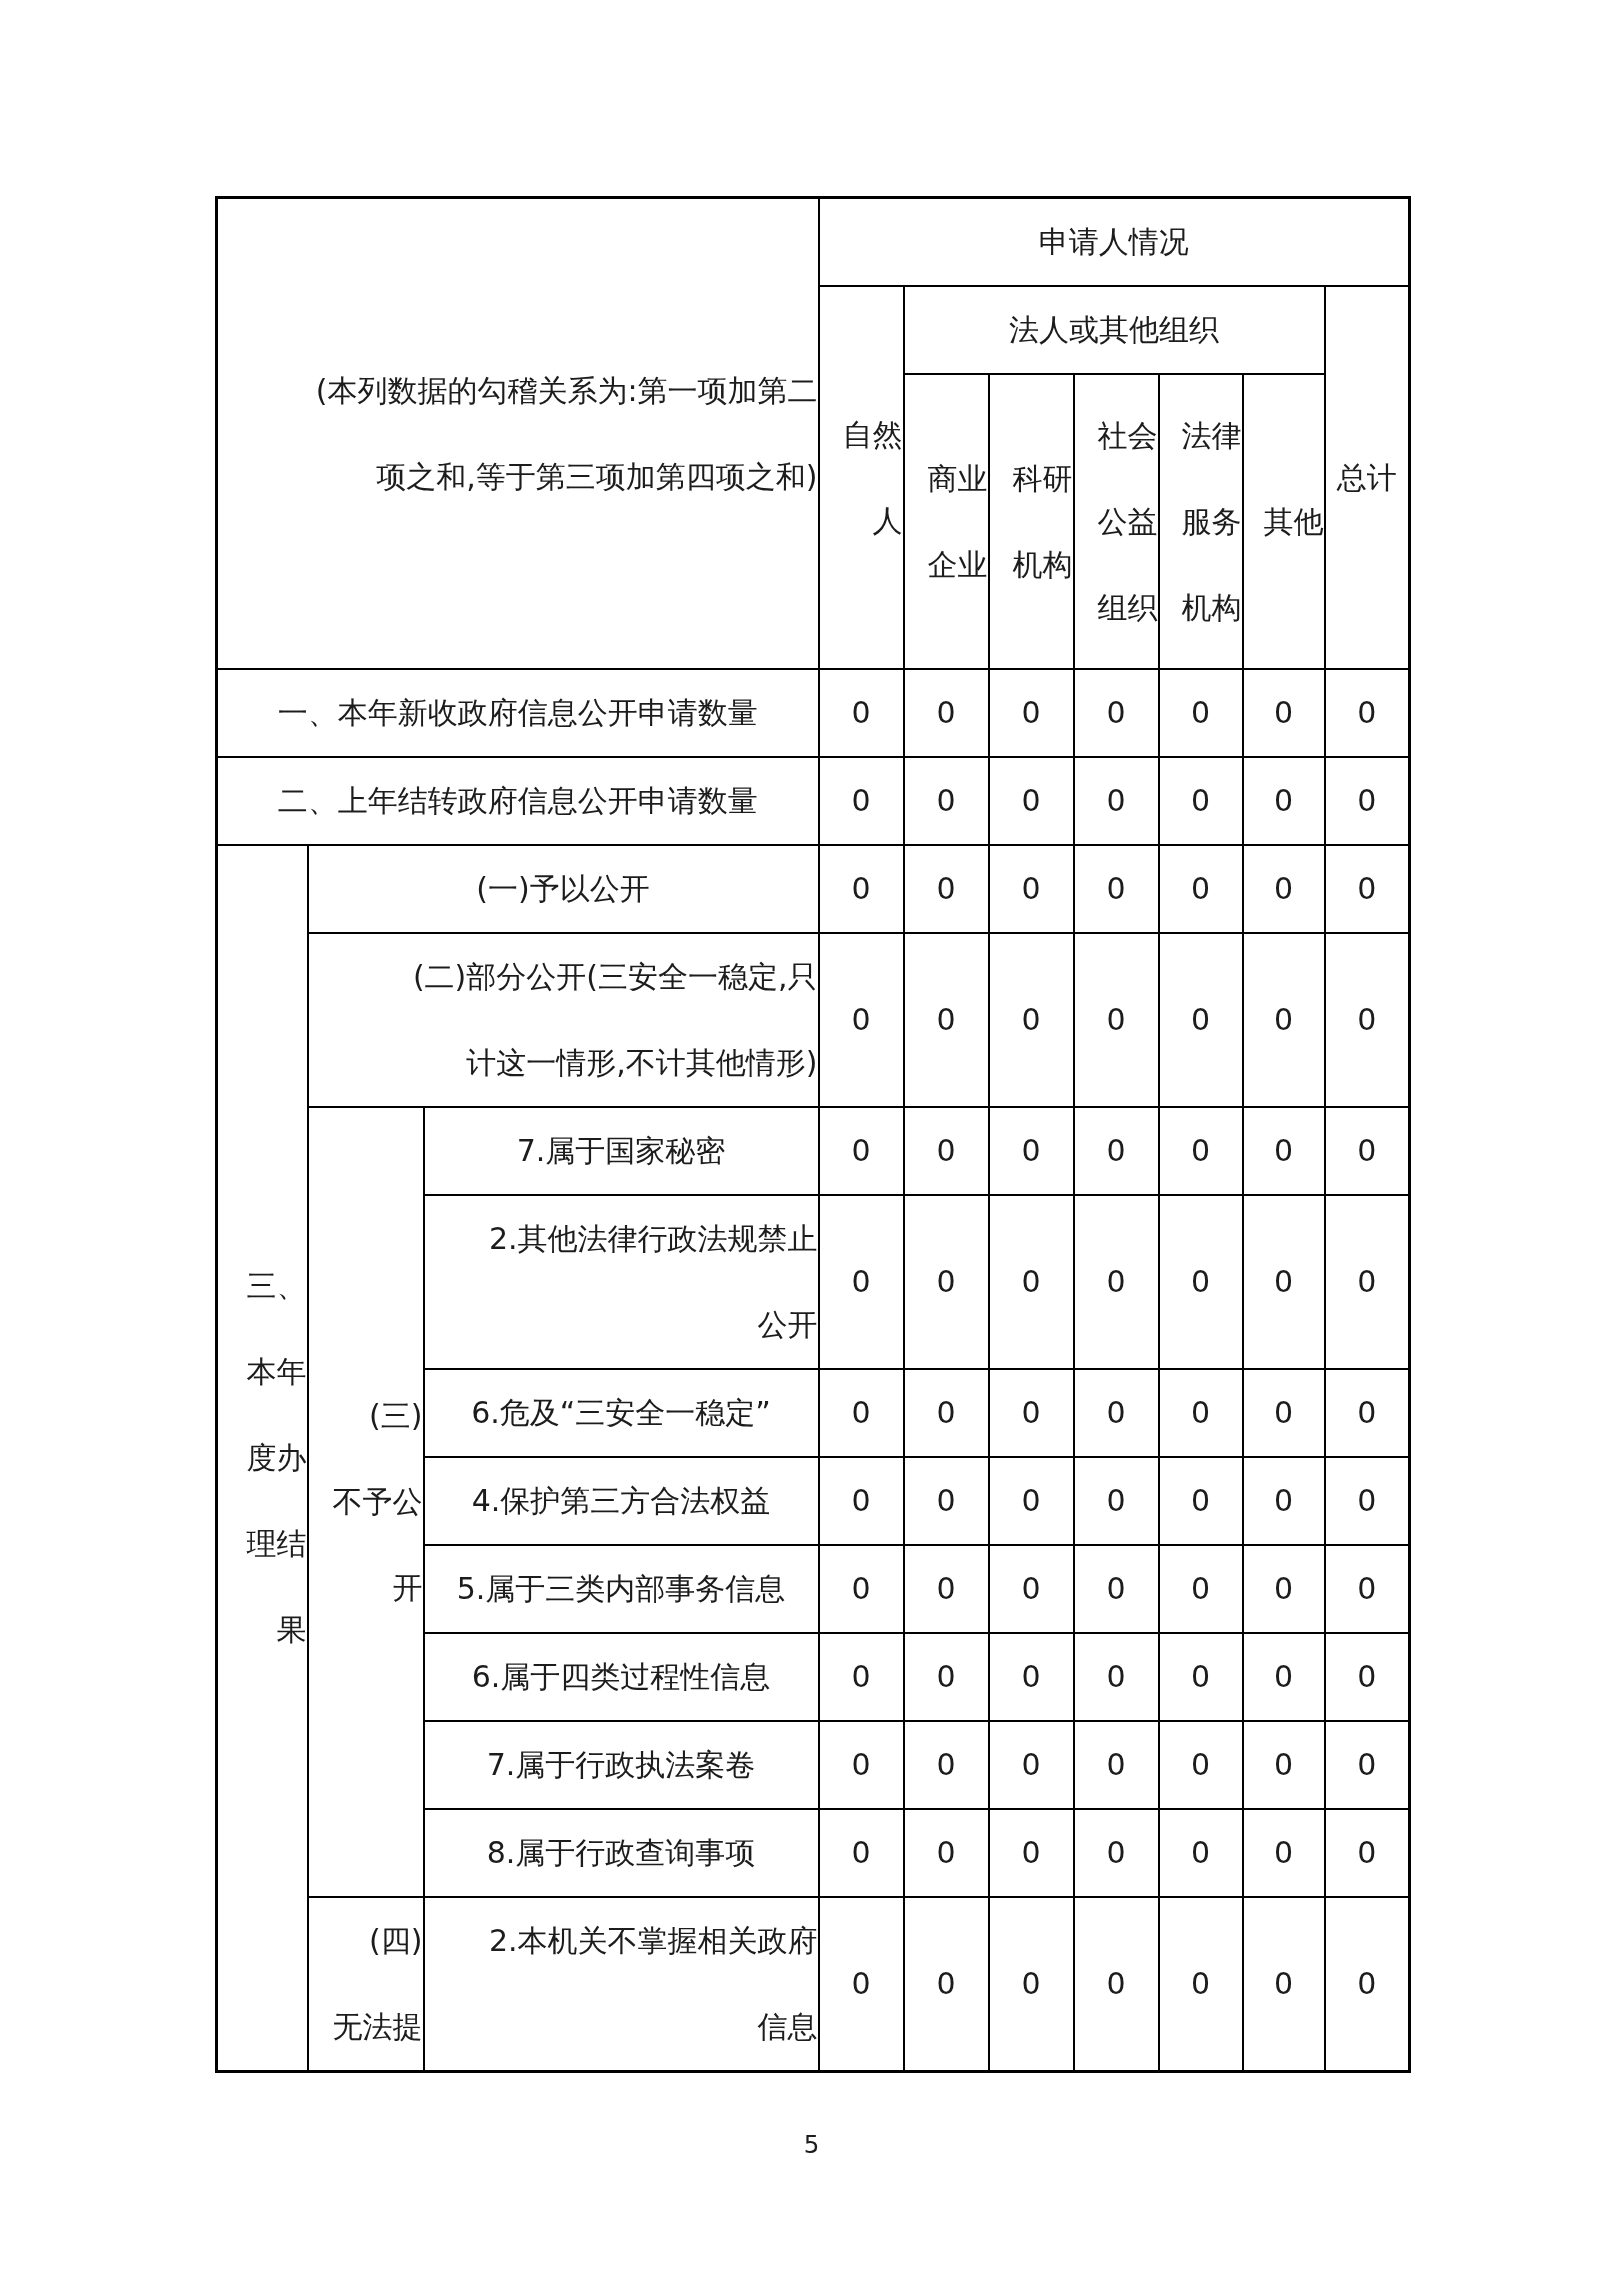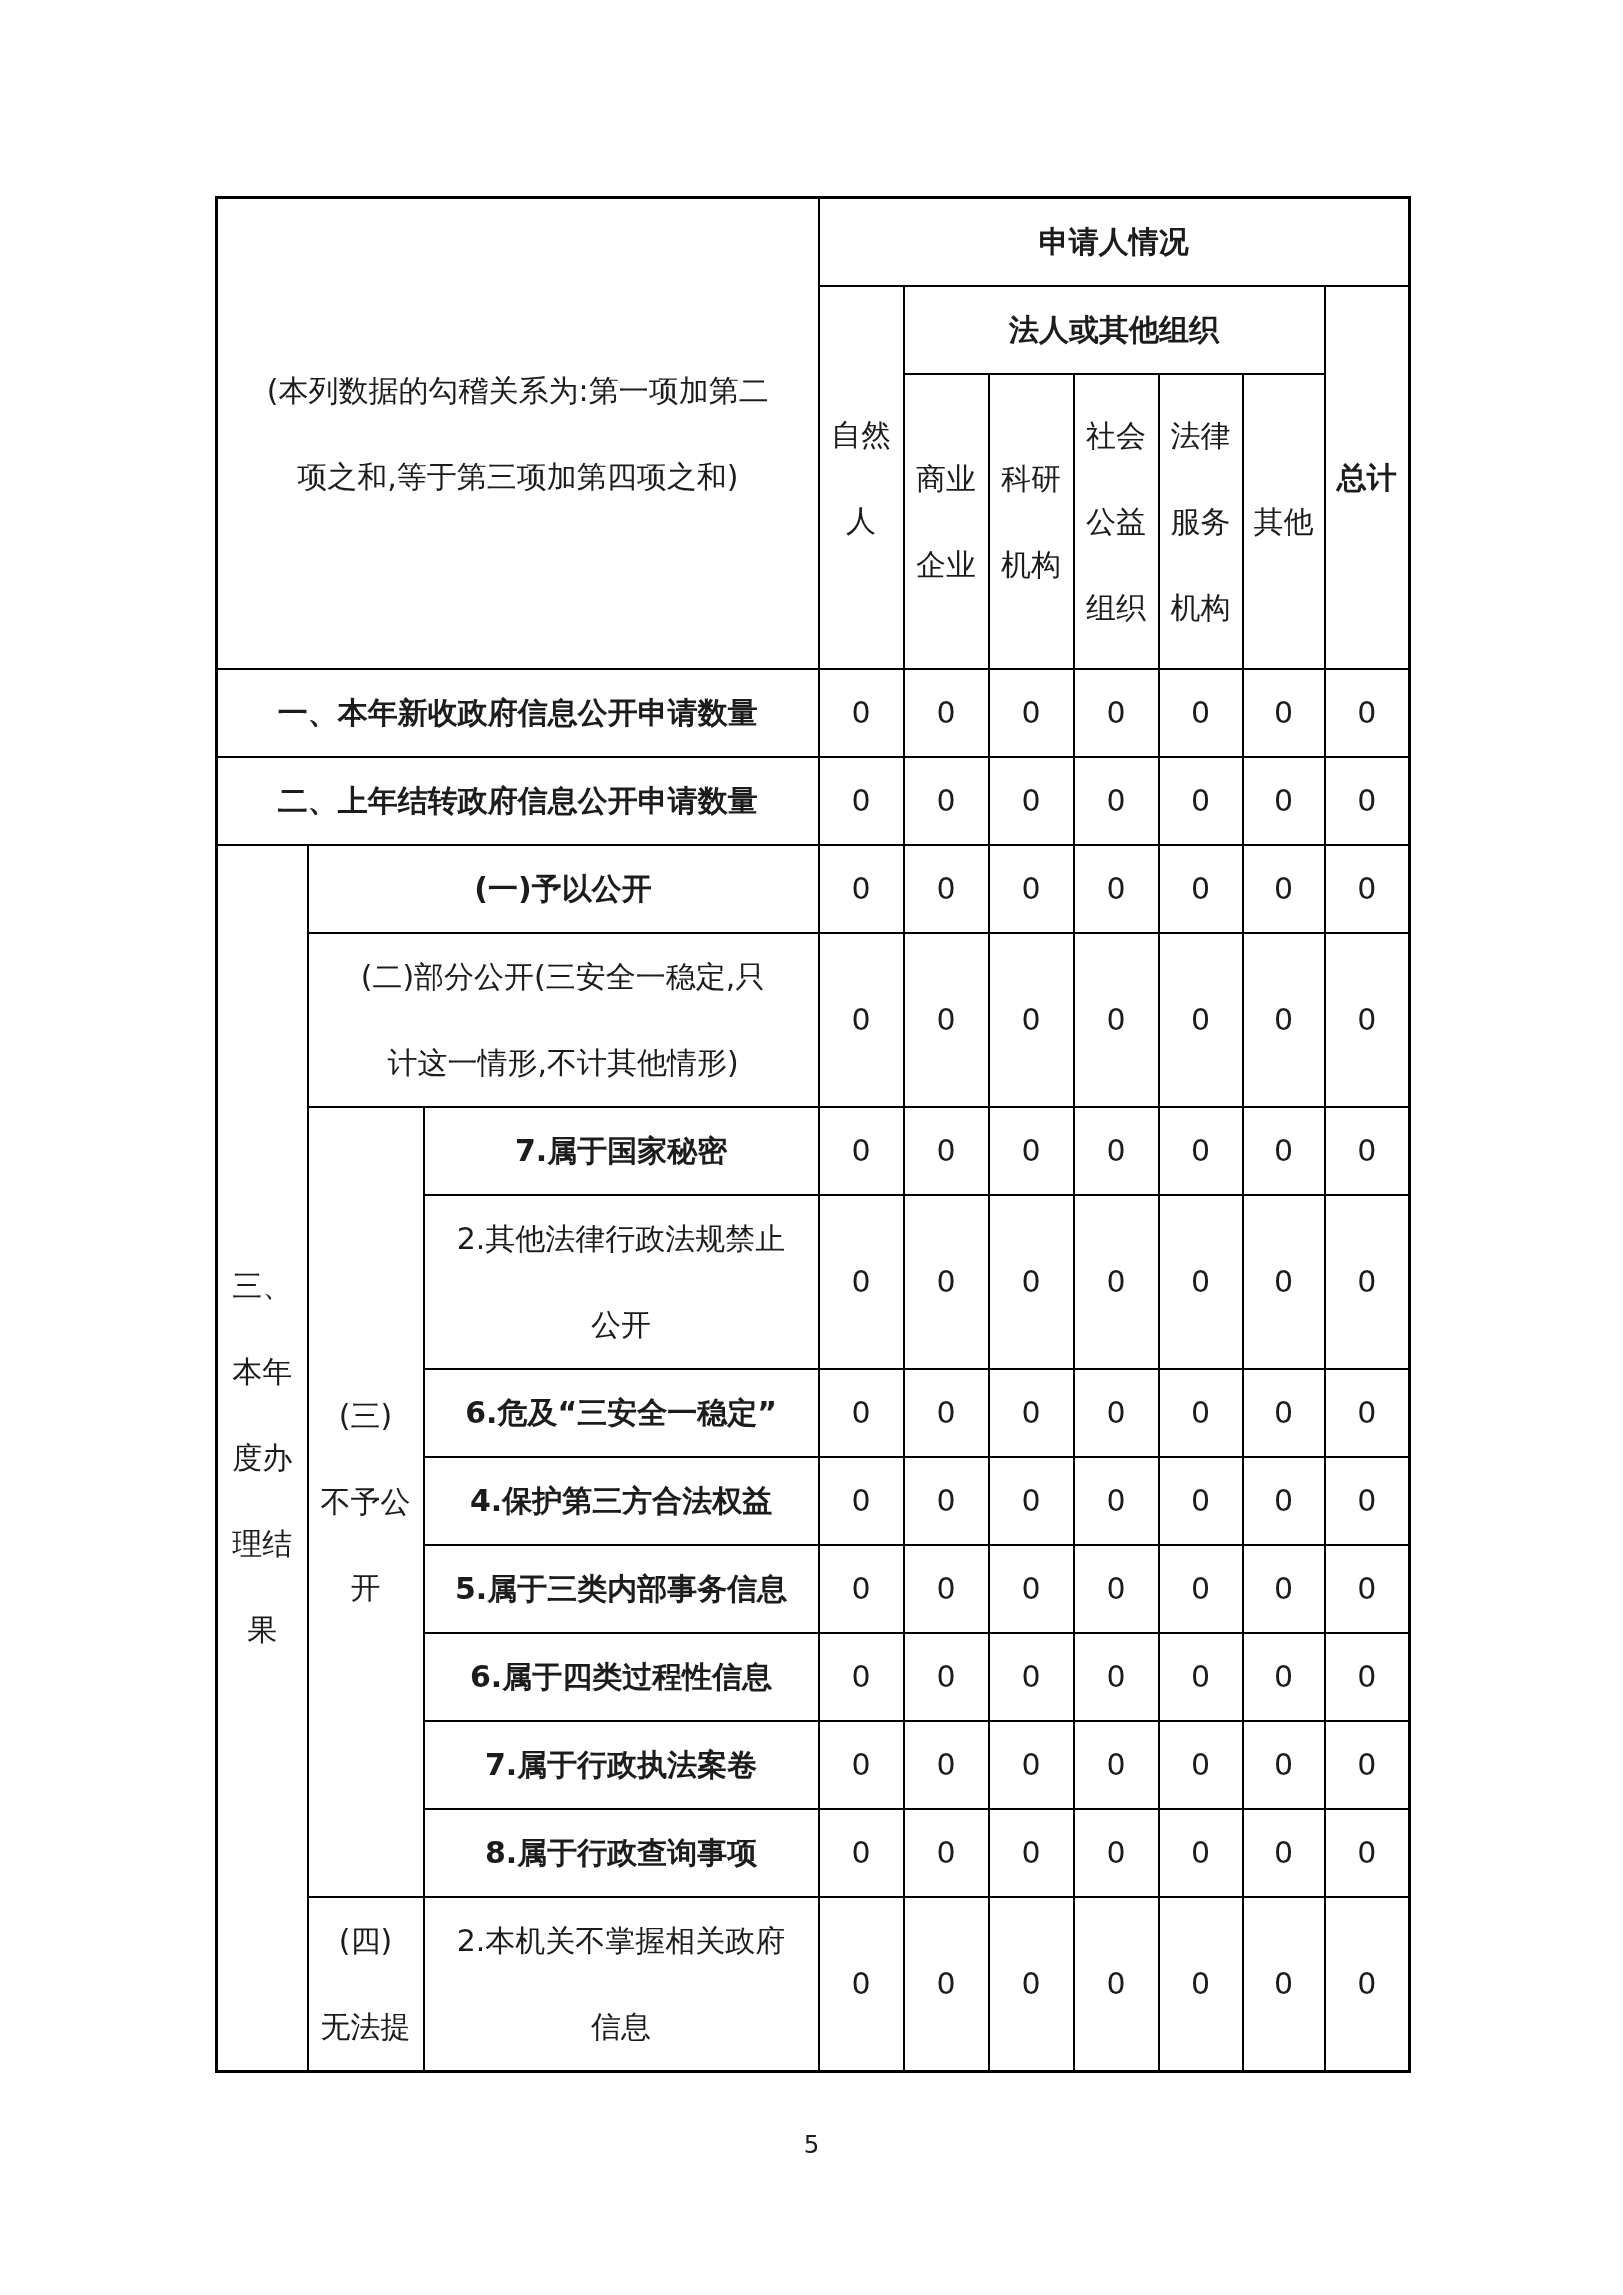--- a/index.html
+++ b/index.html
@@ -25,22 +25,22 @@
     border-right: 2px solid #000;
     border-top: 2.7px solid #000;
     border-bottom: 2.7px solid #000;
     text-align: center;
     vertical-align: middle;
     font-size: 30px;
     line-height: 86px;
     padding: 0;
     overflow: hidden;
   }
-  td.nowrap { white-space: nowrap; font-weight: bold; }
-  td .ln { white-space: nowrap; }
+  td.nowrap { white-space: nowrap; }
+  td .ln { white-space: nowrap; text-align: right; }
   td.val-top { vertical-align: top; padding-top: 1.4px; }
   .page-num {
     position: absolute;
     left: 0;
     top: 2130px;
     width: 100%;
     text-align: center;
     font-size: 24.5px;
     line-height: 29px;
   }

